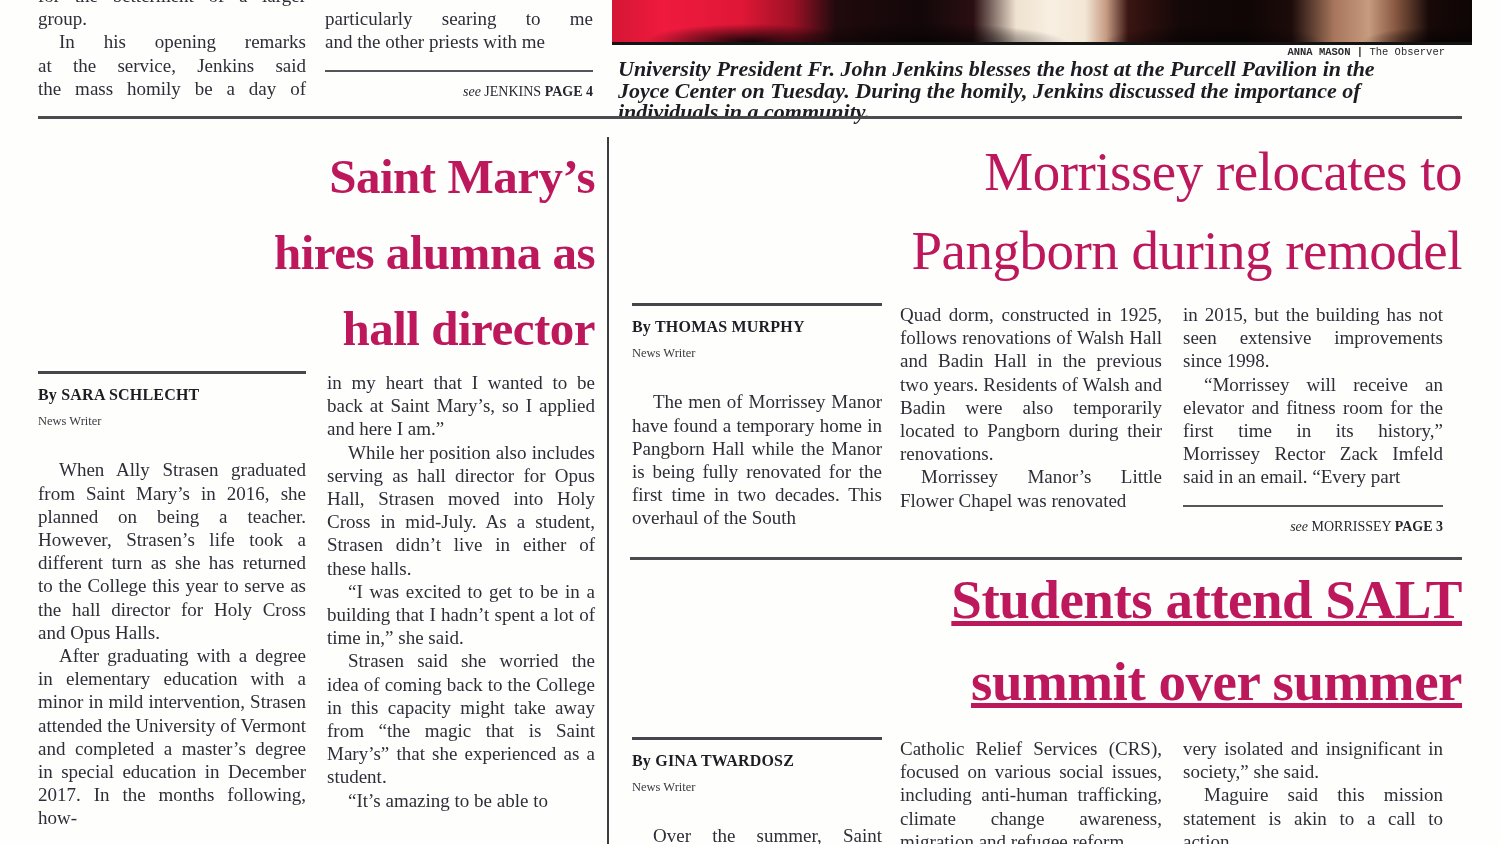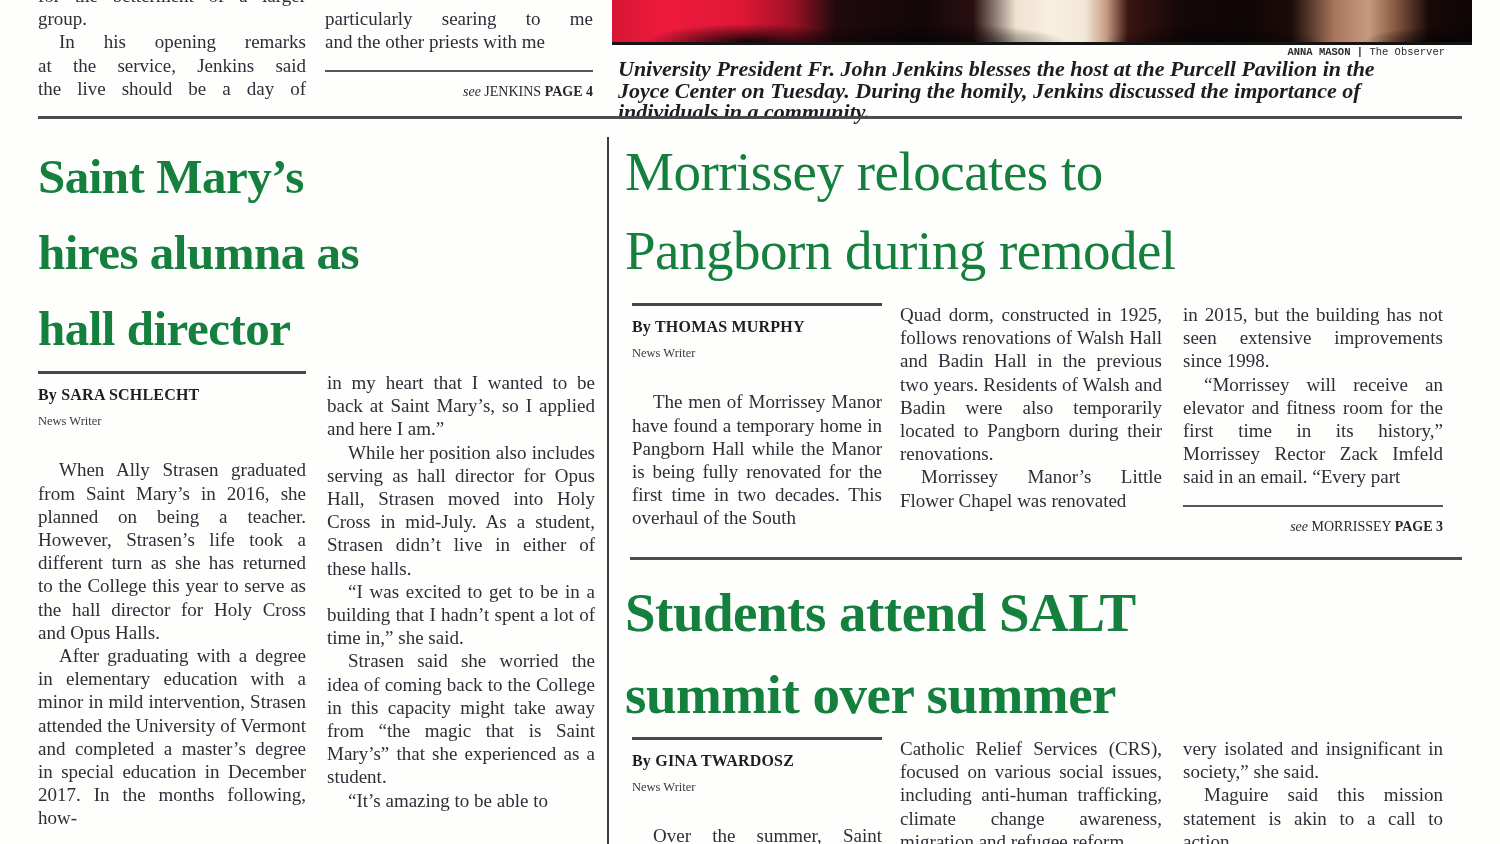--- a/index.html
+++ b/index.html
@@ -9,21 +9,21 @@
     font-family:"Liberation Serif","DejaVu Serif",serif;
   }
   
   .bodycol{position:absolute;font-size:19px;line-height:23.2px;color:#2e2e38;}
   .bodycol p{margin:0;text-align:justify;}
   .bodycol p.ind{text-indent:21px;}
   .jline{text-align:justify;text-align-last:justify;}
   .jline.last{text-align-last:left;}
   .jline.ind{text-indent:21px;}
   
-  .headline{position:absolute;text-align:left;color:#15803d;}
+  .headline{position:absolute;text-align:right;color:#be185d;}
   .hl-bold{font-weight:bold;}
   .hl-left{font-size:49px;line-height:76px;letter-spacing:-0.5px;}
   .hl-right{font-size:55px;line-height:79px;letter-spacing:-0.5px;}
   .hl-salt{font-size:55px;line-height:82px;letter-spacing:-0.5px;}
   
   .byline-rule{height:3px;background:#46464c;margin:0 0 9px 0;}
   .byline-name{font-size:16px;font-weight:bold;color:#1d1d24;letter-spacing:0.2px;}
   .byline-role{font-size:12.5px;color:#3a3a42;margin-top:4px;}
   .after-byline{margin-top:25px !important;}
   
@@ -65,21 +65,21 @@
 </head>
 <body>
 
 <div id="page">
 
   <div class="bodycol" style="left:38px;top:-16px;width:268px;">
     <div class="jline">for the betterment of a larger</div>
     <div class="jline last">group.</div>
     <div class="jline ind">In his opening remarks</div>
     <div class="jline">at the service, Jenkins said</div>
-    <div class="jline">the live should be a day of</div>
+    <div class="jline">the mass homily be a day of</div>
   </div>
 
   <div class="bodycol" style="left:325px;top:-16px;width:268px;">
     <div style="height:23.2px;"></div>
     <div class="jline">particularly searing to me</div>
     <div class="jline last">and the other priests with me</div>
     <div class="jump-rule"></div>
     <div class="jump">
       <span class="see">see </span><span>JENKINS </span><span class="pg">PAGE 4</span>
     </div>
@@ -137,21 +137,21 @@
     <p>in 2015, but the building has not seen extensive improvements since 1998.</p>
     <p class="ind">“Morrissey will receive an elevator and fitness room for the first time in its history,” Morrissey Rector Zack Imfeld said in an email. “Every part</p>
     <div class="jump-rule"></div>
     <div class="jump">
       <span class="see">see </span><span>MORRISSEY </span><span class="pg">PAGE 3</span>
     </div>
   </div>
 
   <div class="hrule" style="left:630px;top:557px;width:832px;height:3px;"></div>
 
-  <div class="headline hl-bold hl-salt" style="left:625px;top:572px;width:837px;">
+  <div class="headline hl-bold hl-salt" style="left:625px;top:559px;width:837px;text-decoration:underline;">
     <div>Students attend SALT</div>
     <div>summit over summer</div>
   </div>
 
   <div class="bodycol" style="left:632px;top:737px;width:250px;">
     <div class="byline-rule"></div>
     <div class="byline-name">By GINA TWARDOSZ</div>
     <div class="byline-role">News Writer</div>
     <p class="ind after-byline">Over the summer, Saint Mary’s juniors Anne Maguire and Chiara</p>
   </div>

